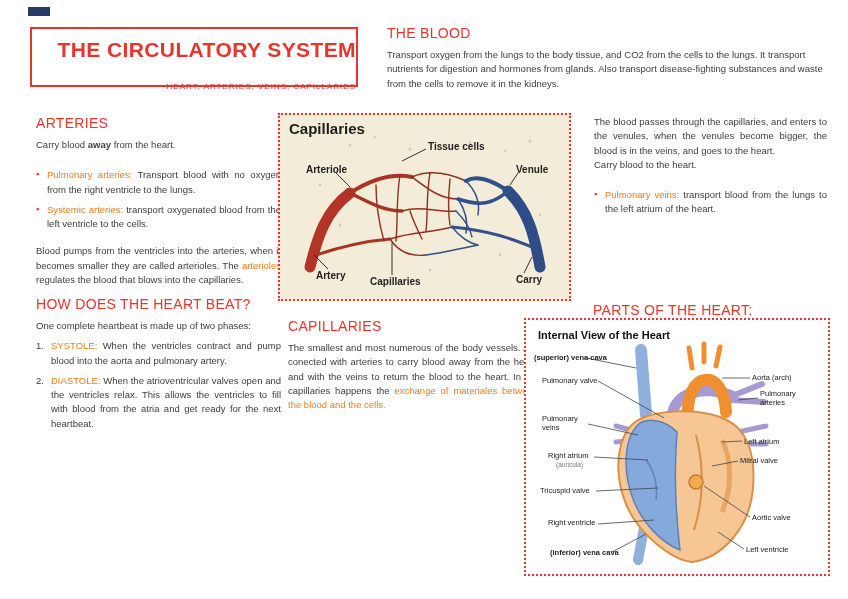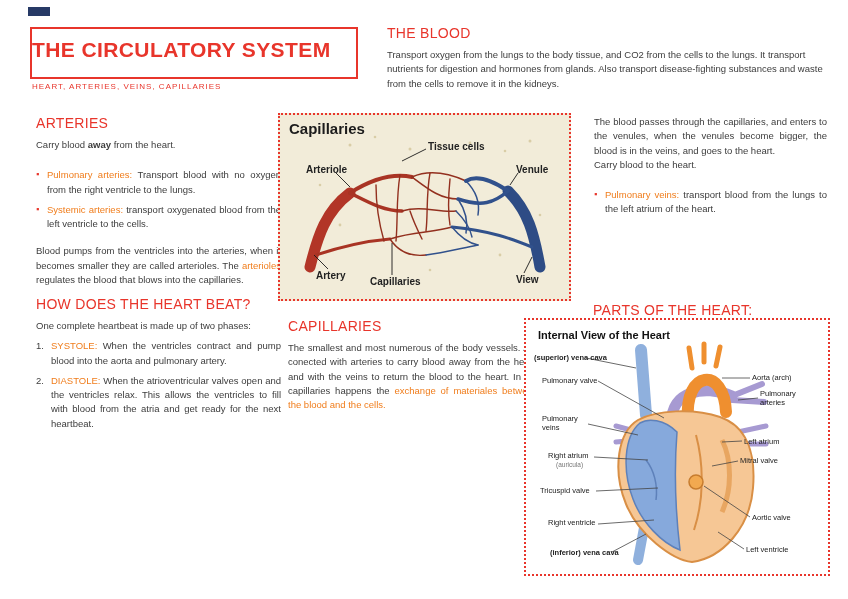--- a/index.html
+++ b/index.html
@@ -8,21 +8,21 @@
     --ink:#3c3c3c;
   }
   *{box-sizing:border-box;margin:0;padding:0}
   html,body{background:#ffffff}
   body{font-family:"Liberation Sans",sans-serif;color:var(--ink)}
   .page{position:relative;width:848px;height:599px;background:#fff;overflow:hidden}
 
   .corner-mark{position:absolute;left:28px;top:7px;width:22px;height:9px;background:#273a66}
 
   
-  .title-box{position:absolute;left:30px;top:27px;width:328px;height:52px;border:2px solid var(--red);text-align:left}
+  .title-box{position:absolute;left:30px;top:27px;width:328px;height:60px;border:2px solid var(--red);text-align:right}
   .title-box h1{font-size:21px;font-weight:800;color:var(--red);letter-spacing:.4px;margin-top:9px}
   .title-box .sub{font-size:8px;color:var(--red);letter-spacing:1px;margin-top:20px}
 
   .sec-h{color:var(--red);font-size:14px;font-weight:400;letter-spacing:.3px;margin-bottom:7px}
   .body-txt{font-size:9.5px;line-height:1.5;color:var(--ink)}
   .just{text-align:justify}
   .accent{color:var(--orange)}
   .lead{color:var(--orange)}
 
   .blood-sec{position:absolute;left:387px;top:25px;width:444px}
@@ -197,21 +197,21 @@
         <line x1="112" y1="160" x2="112" y2="128"></line>
         <line x1="244" y1="158" x2="252" y2="142"></line>
       </g>
     </svg>
     <div class="cap-title">Capillaries</div>
     <div class="cap-lbl lbl-tissue">Tissue cells</div>
     <div class="cap-lbl lbl-arteriole">Arteriole</div>
     <div class="cap-lbl lbl-venule">Venule</div>
     <div class="cap-lbl lbl-artery">Artery</div>
     <div class="cap-lbl lbl-capnet">Capillaries</div>
-    <div class="cap-lbl lbl-vein">View</div>
+    <div class="cap-lbl lbl-vein">Carry</div>
   </div>
 
   <div class="heart-box">
     <svg width="302" height="254" viewBox="0 0 302 254">
       <g stroke-linecap="round" fill="none">
         <path d="M115 30 L120 95" stroke="#8fb0dd" stroke-width="12"></path>
         <path d="M118 208 L112 240" stroke="#8fb0dd" stroke-width="10"></path>
         <path d="M146 102 C144 72 178 64 206 76" stroke="#a79ad2" stroke-width="11"></path>
         <path d="M206 76 L236 64" stroke="#a79ad2" stroke-width="6"></path>
         <path d="M206 80 L238 82" stroke="#a79ad2" stroke-width="6"></path>

